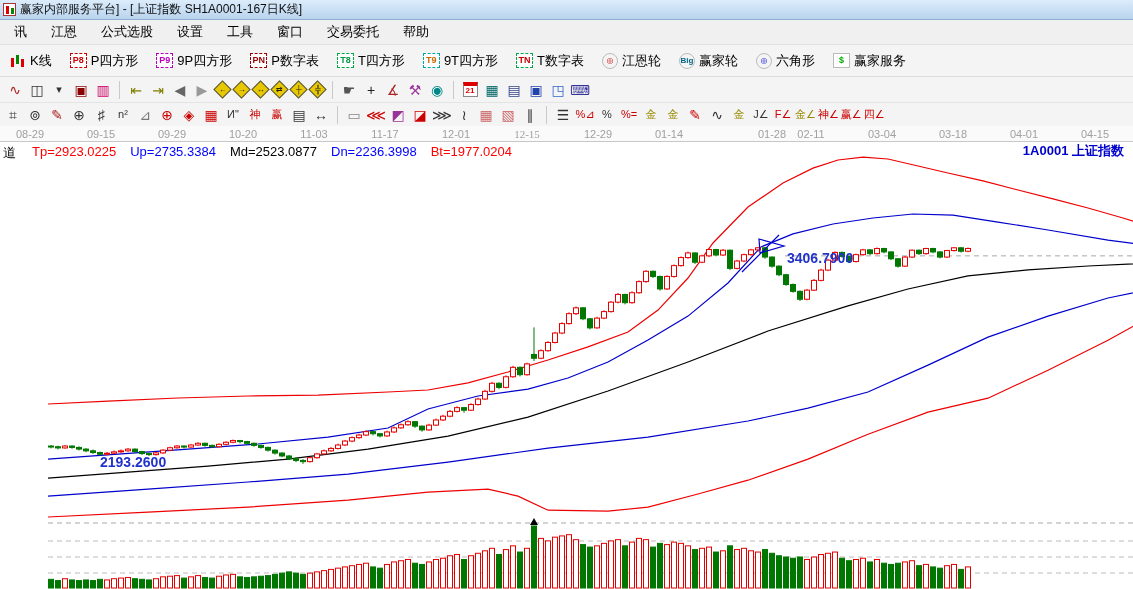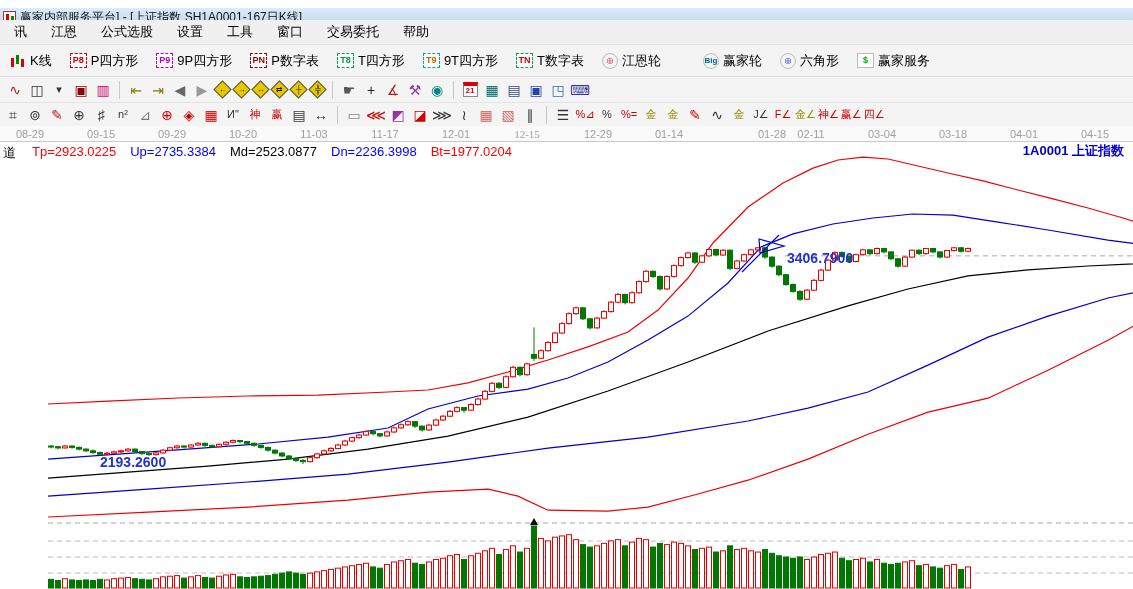--- a/index.html
+++ b/index.html
@@ -1,20 +1,20 @@
 <!DOCTYPE html>
 <html><head>
 <meta charset="utf-8">
 <style>
   * { margin:0; padding:0; box-sizing:border-box; }
   html,body { width:1133px; height:589px; overflow:hidden; }
   body { font-family:"Liberation Sans","DejaVu Sans",sans-serif; background:#fff; position:relative; font-size:13px; }
 
   
-  #titlebar { position:absolute; top:8px; left:0; width:1133px; height:20px;
+  #titlebar { position:absolute; top:0; left:0; width:1133px; height:20px;
     background:linear-gradient(#dcecfb,#b9d4ee); border-bottom:1px solid #8fafd0;
     display:flex; align-items:center; padding-left:3px; font-size:12px; color:#111; }
   #app-icon { width:13px; height:13px; margin-right:4px; background:#fff; border:1px solid #a33;
     position:relative; }
   #app-icon:before { content:""; position:absolute; left:2px; top:2px; width:3px; height:8px; background:#d00; }
   #app-icon:after  { content:""; position:absolute; left:7px; top:4px; width:3px; height:6px; background:#080; }
 
   #menubar { position:absolute; top:20px; left:0; width:1133px; height:25px; background:#f0f0f0;
     border-bottom:1px solid #e2e2e2; display:flex; align-items:center; padding-left:2px; }
   #menubar .mi { padding:3px 12px; color:#000; cursor:default; }
@@ -108,21 +108,21 @@
     </span>
     <span class="tb1-item">
       <span class="ic-box" style="color: rgb(204, 0, 0); border: 1px dashed rgb(0, 170, 68);">TN</span>
       <span class="lbl">T数字表</span>
     </span>
     <span class="tb1-item">
       <span class="ic-round" style="color: rgb(204, 0, 0); border: 1px solid rgb(187, 187, 187);">◎</span>
       <span class="lbl">江恩轮</span>
     </span>
     <span class="tb1-item">
-      <span class="ic-round" style="color: rgb(0, 102, 136); border: 1px solid rgb(187, 187, 187); margin-left: 24px;">Big</span>
+      <span class="ic-round" style="color: rgb(0, 102, 136); border: 1px solid rgb(187, 187, 187);">Big</span>
       <span class="lbl">赢家轮</span>
     </span>
     <span class="tb1-item">
       <span class="ic-round" style="color: rgb(0, 0, 204); border: 1px solid rgb(187, 187, 187);">◎</span>
       <span class="lbl">六角形</span>
     </span>
     <span class="tb1-item">
       <span class="ic-box" style="color: rgb(0, 170, 0); border: 1px solid rgb(187, 187, 187);">$</span>
       <span class="lbl">赢家服务</span>
     </span>

